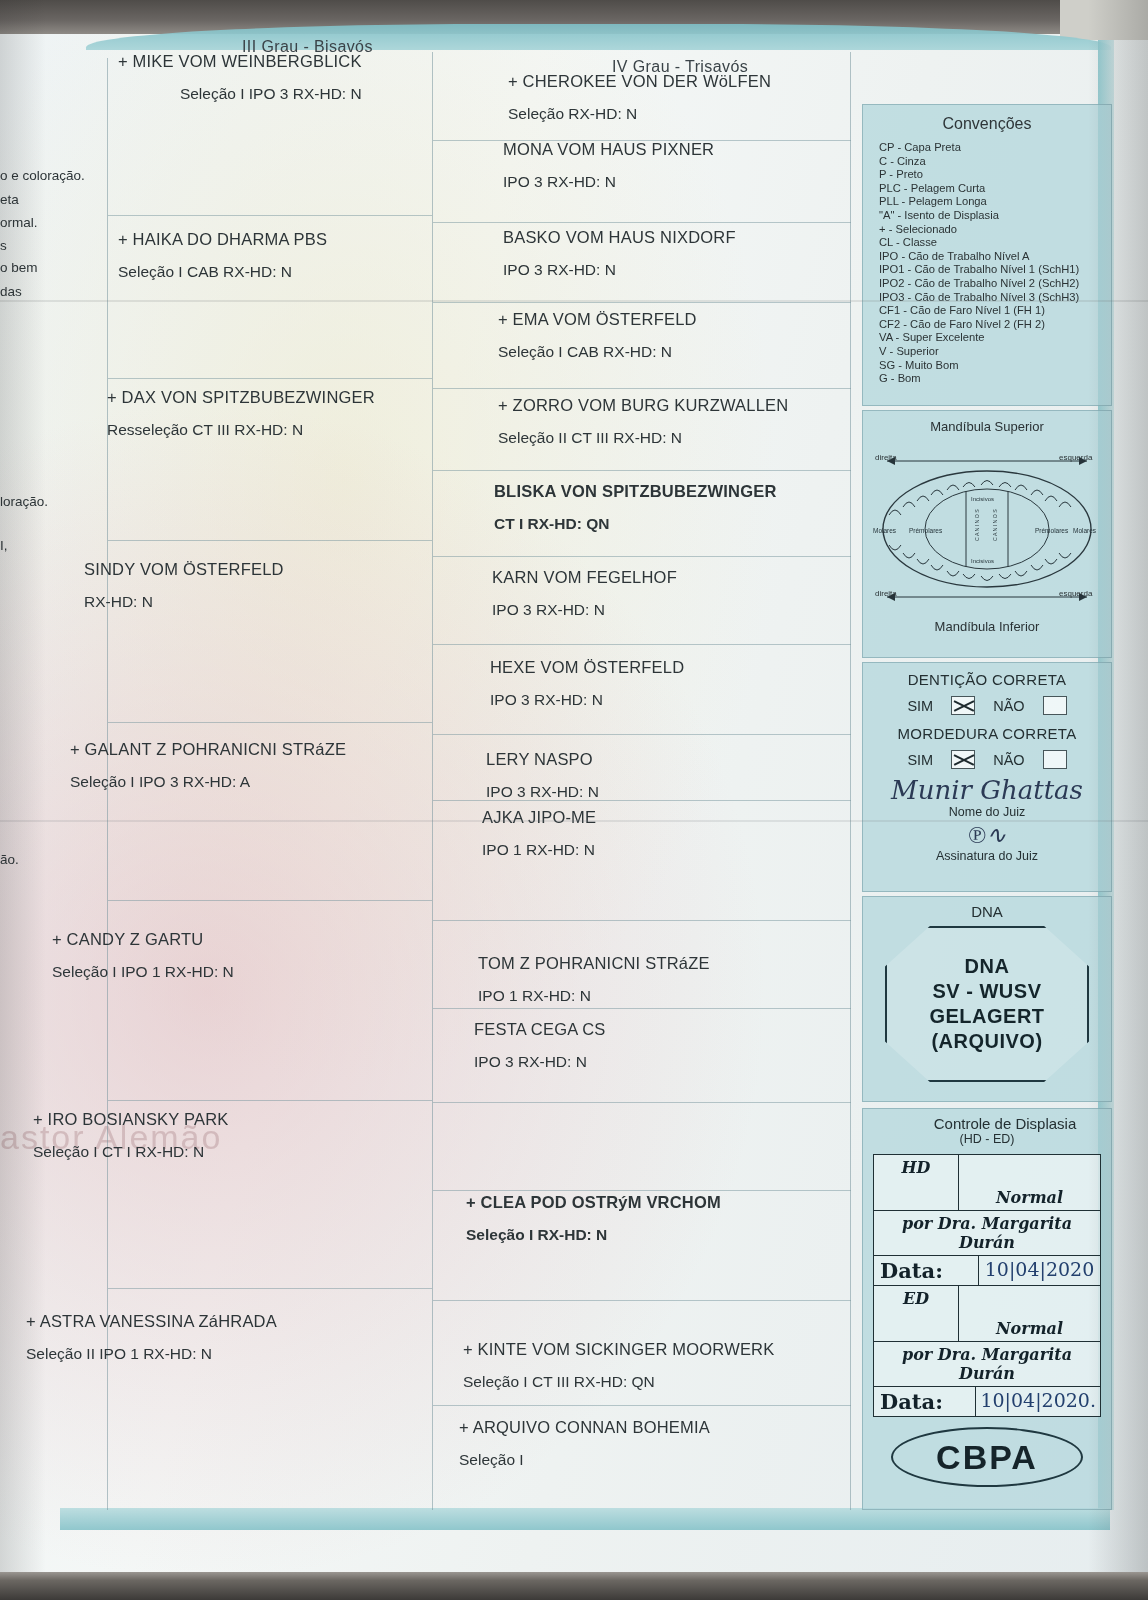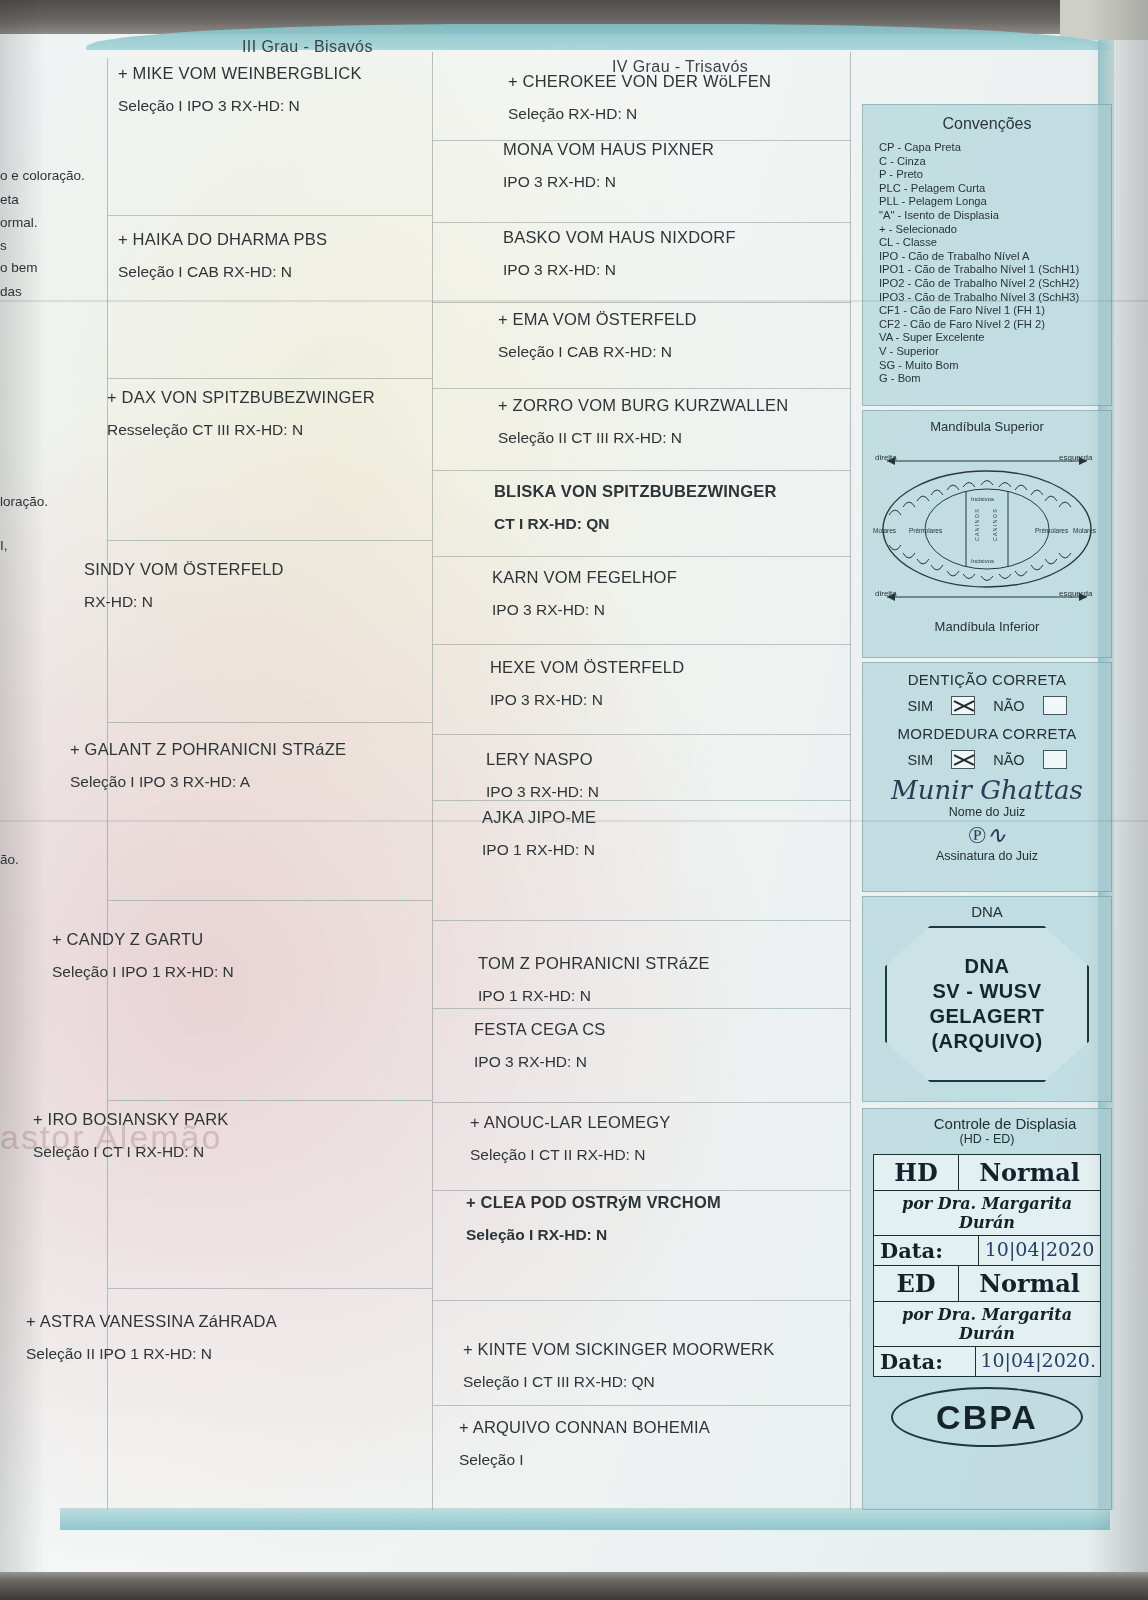--- a/index.html
+++ b/index.html
@@ -241,28 +241,29 @@
     border: 1.6px solid #1f3035;
     background: rgba(255,255,255,0.55);
     font-size: 0;
   }
   .hdrow {
     display: flex;
     border-bottom: 1.4px solid #1f3035;
   }
   .hdrow:last-child { border-bottom: none; }
   .hdcell {
-    font-size: 24px;
+    font-size: 16px;
     font-weight: bold;
     color: #13222a;
     padding: 3px 6px;
     font-family: "DejaVu Serif", serif;
+    font-style: italic;
   }
   .hdcell.left { width: 72px; border-right: 1.4px solid #1f3035; text-align: center; }
-  .hdcell.right { flex: 1; text-align: center; }
+  .hdcell.right { flex: 1; text-align: center; margin-top: 30px; }
   .hdrow.full .hdcell {
     width: 100%;
     font-size: 16px;
     font-style: italic;
     text-align: center;
     font-family: "DejaVu Serif", serif;
   }
   .datarow .lbl {
     font-size: 21px; font-weight: bold; font-family: "DejaVu Serif", serif;
     color: #13222a; padding: 2px 6px; width: 92px;
@@ -332,21 +333,21 @@
   <div class="leftbit" style="top:168px">o e coloração.</div>
   <div class="leftbit" style="top:192px">eta</div>
   <div class="leftbit" style="top:215px">ormal.</div>
   <div class="leftbit" style="top:238px">s</div>
   <div class="leftbit" style="top:260px">o bem</div>
   <div class="leftbit" style="top:284px">das</div>
   <div class="leftbit" style="top:494px">loração.</div>
   <div class="leftbit" style="top:538px">I,</div>
   <div class="leftbit" style="top:852px">ão.</div>
 
-  <div class="entry" style="left:118px; top:64px;">
+  <div class="entry" style="left:118px; top:52px;text-align:right;">
     <div class="name">+ MIKE VOM WEINBERGBLICK</div>
     <div class="sub">Seleção I IPO 3  RX-HD: N</div>
   </div>
   <div class="hline" style="left:108px; top:215px; width:324px;"></div>
 
   <div class="entry" style="left:118px; top:230px;">
     <div class="name">+ HAIKA DO DHARMA PBS</div>
     <div class="sub">Seleção I CAB  RX-HD: N</div>
   </div>
   <div class="hline" style="left:108px; top:378px; width:324px;"></div>
@@ -451,24 +452,20 @@
     <div class="sub">IPO 1  RX-HD: N</div>
   </div>
   <div class="hline" style="left:433px; top:1008px; width:418px;"></div>
 
   <div class="entry" style="left:474px; top:1020px;">
     <div class="name">FESTA CEGA CS</div>
     <div class="sub">IPO 3  RX-HD: N</div>
   </div>
   <div class="hline" style="left:433px; top:1102px; width:418px;"></div>
 
-  <div class="entry" style="left:470px; top:1113px;">
-    <div class="name">+ ANOUC-LAR LEOMEGY</div>
-    <div class="sub">Seleção I CT II  RX-HD: N</div>
-  </div>
   <div class="hline" style="left:433px; top:1190px; width:418px;"></div>
 
   <div class="entry" style="left:466px; top:1193px;font-weight:bold;">
     <div class="name">+ CLEA POD OSTRýM VRCHOM</div>
     <div class="sub">Seleção I  RX-HD: N</div>
   </div>
   <div class="hline" style="left:433px; top:1300px; width:418px;"></div>
 
   <div class="entry" style="left:463px; top:1340px;">
     <div class="name">+ KINTE   VOM SICKINGER MOORWERK</div>

